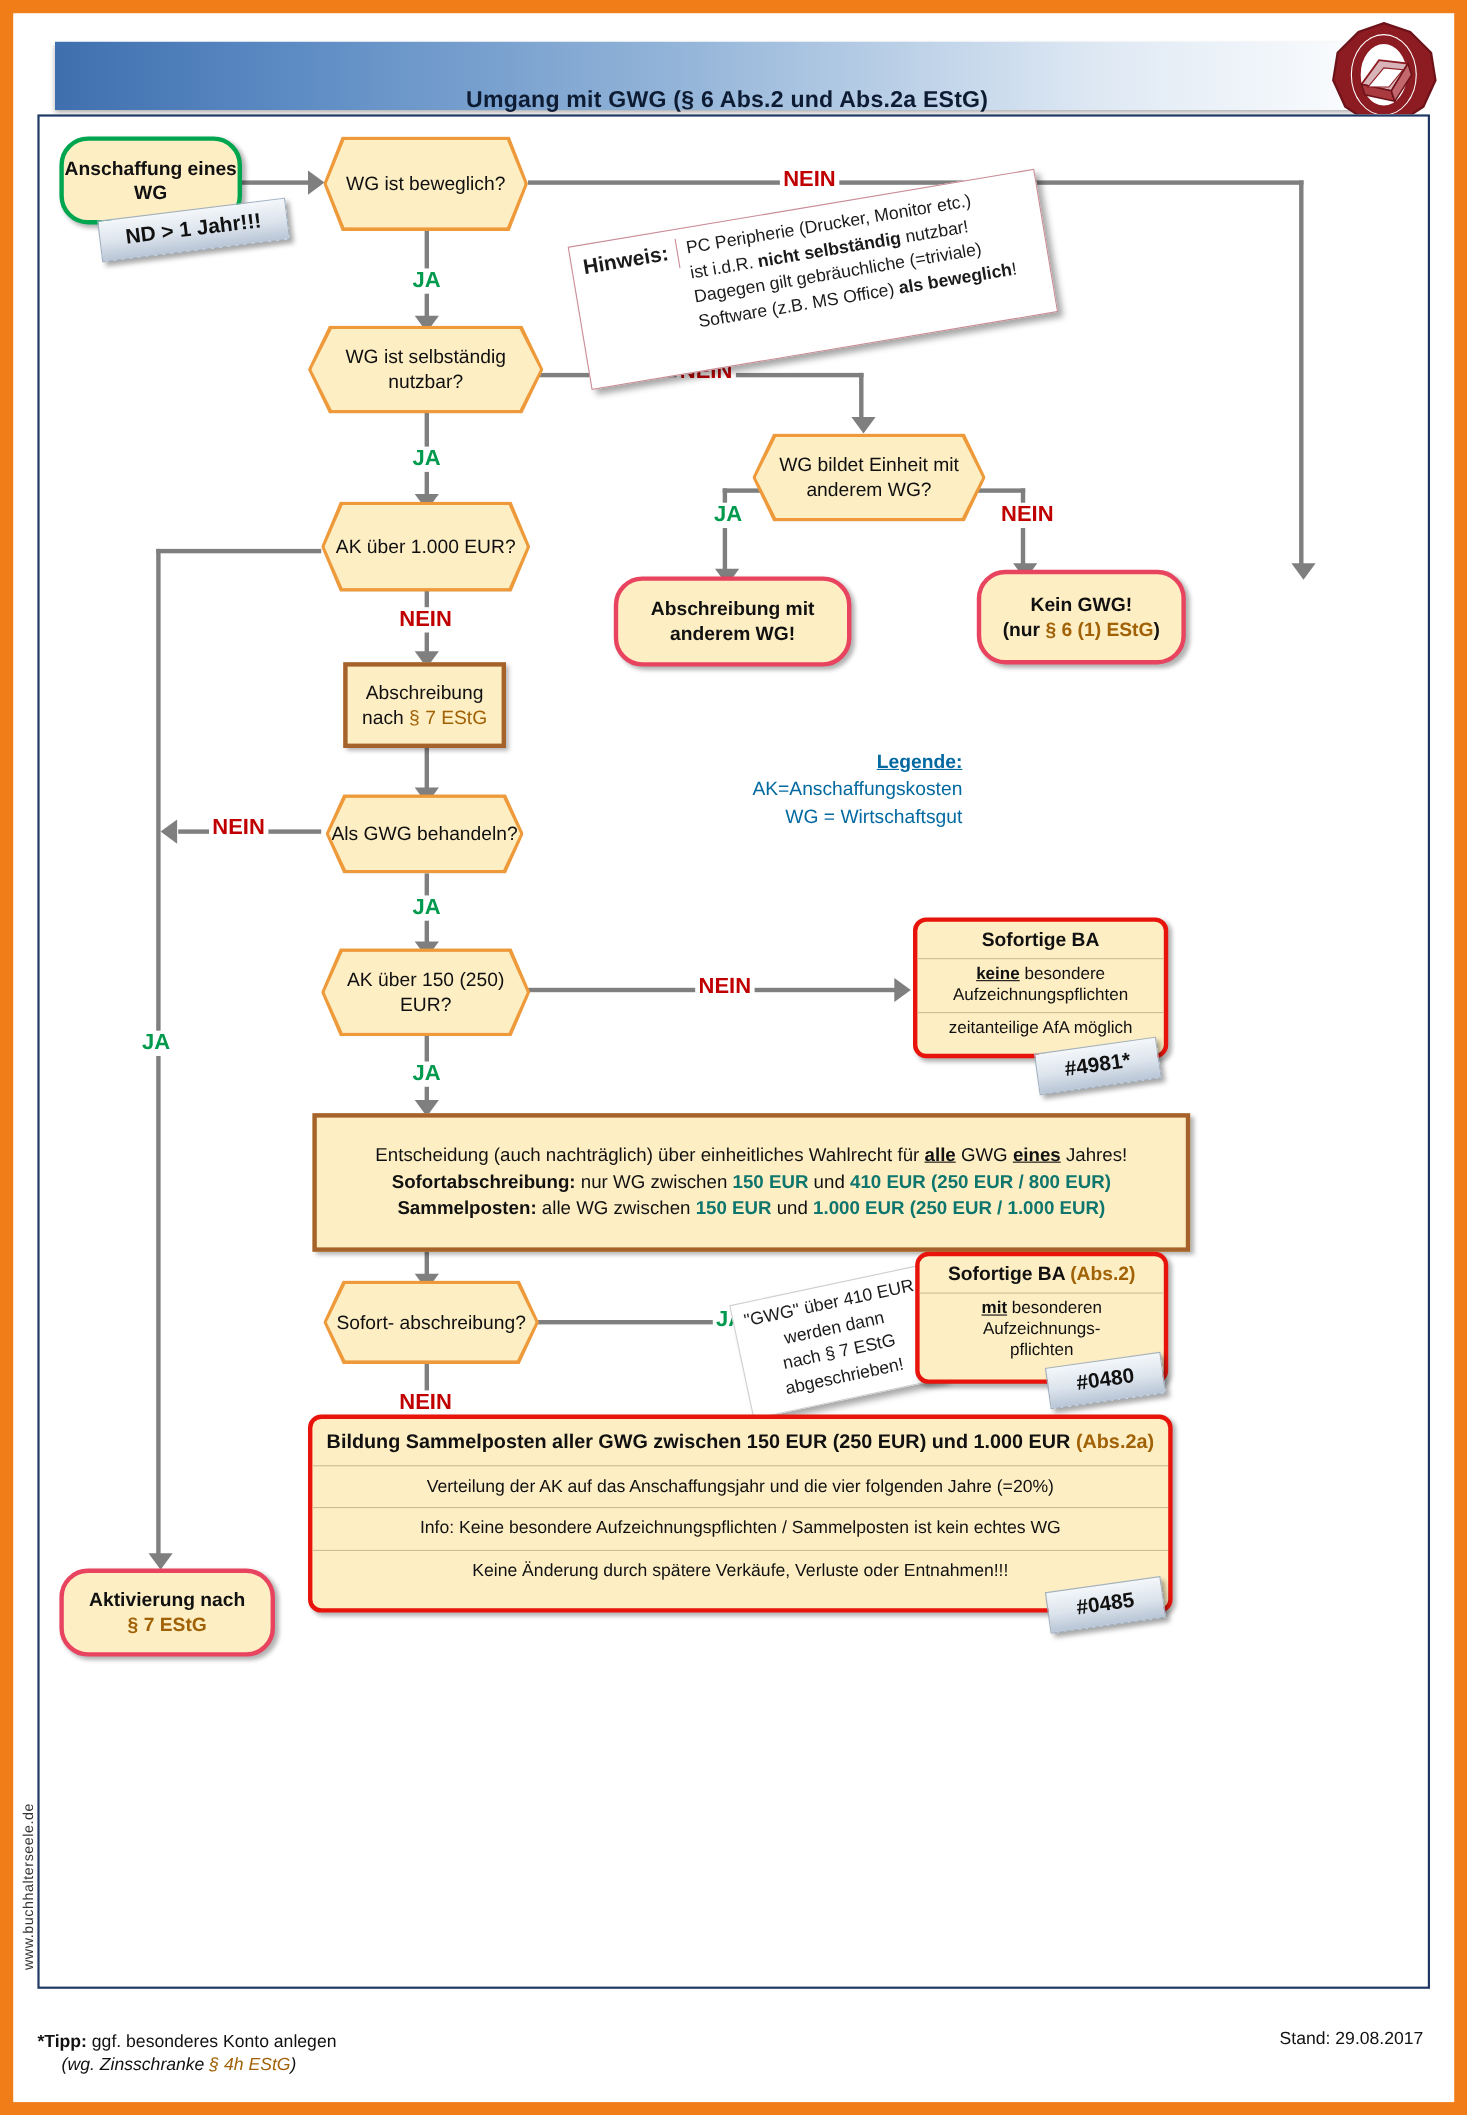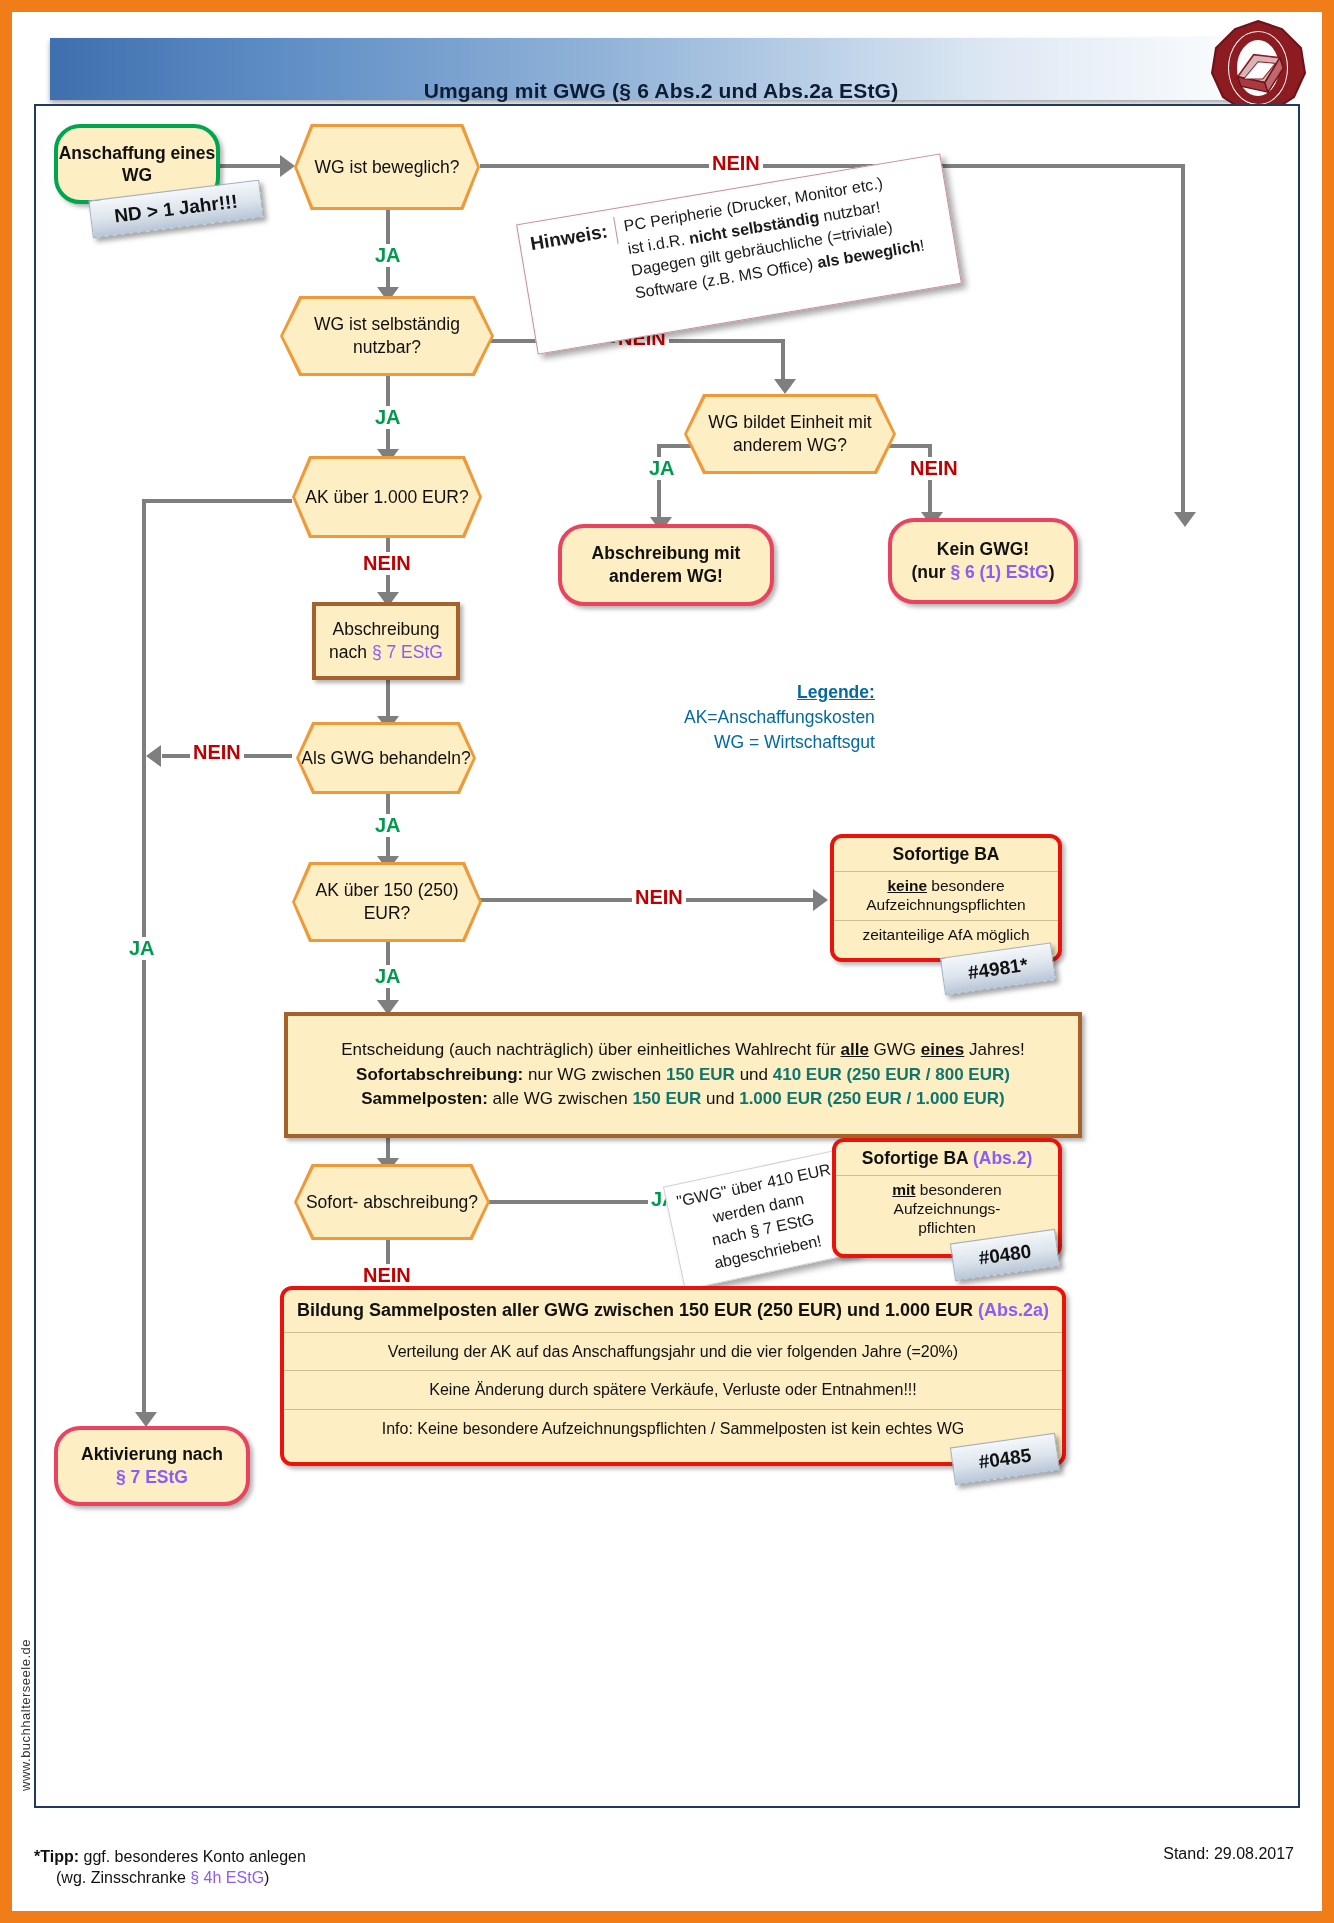--- a/index.html
+++ b/index.html
@@ -67,21 +67,21 @@
     background:#fdeec4;border:4px solid #e8140c;border-radius:12px;
     box-shadow:3px 3px 4px rgba(0,0,0,.30);
     overflow:hidden;
   }
   .redbox .sec{
     padding:5px 8px;text-align:center;font-size:15.5px;line-height:1.22;color:#111;
     border-top:1px solid #cdbd92;
   }
   .redbox .sec:first-child{border-top:none;}
   .redbox .head{font-weight:bold;font-size:17.5px;padding:6px 8px;}
-  .green{color:#8b5cf6;}
+  .green{color:#a16207;}
   .redtxt{color:#0f766e;}
   .ul{text-decoration:underline;}
   .b{font-weight:bold;}
   
   .line{position:absolute;background:#7f7f7f;}
   .hline{height:4px;}
   .vline{width:4px;}
   .arrow{position:absolute;width:0;height:0;}
   .arr-down{border-left:11px solid transparent;border-right:11px solid transparent;border-top:15px solid #7f7f7f;}
   .arr-right{border-top:11px solid transparent;border-bottom:11px solid transparent;border-left:15px solid #7f7f7f;}
@@ -335,38 +335,38 @@
   </div>
   <div class="tag" style="left:940px;top:1224px;width:106px;height:38px;transform:rotate(-8deg);">
     <span>#0480</span>
   </div>
 
   <div class="redbox" style="position:absolute;left:268px;top:1274px;width:778px;height:172px;">
     <div class="sec head" style="font-size:18px;padding:10px 8px;">
       <span>Bildung Sammelposten aller GWG zwischen 150 EUR (250 EUR) und 1.000 EUR </span><span class="green">(Abs.2a)</span>
     </div>
     <div class="sec" style="padding:9px 8px;font-size:16px;">Verteilung der AK auf das Anschaffungsjahr und die vier folgenden Jahre (=20%)</div>
+    <div class="sec" style="padding:9px 8px;font-size:16px;">Info: Keine besondere Aufzeichnungspflichten / Sammelposten ist kein echtes WG</div>
     <div class="sec" style="padding:9px 8px;font-size:16px;">Keine Änderung durch spätere Verkäufe, Verluste oder Entnahmen!!!</div>
-    <div class="sec" style="padding:9px 8px;font-size:16px;">Info: Keine besondere Aufzeichnungspflichten / Sammelposten ist kein echtes WG</div>
   </div>
   <div class="tag" style="left:940px;top:1428px;width:106px;height:38px;transform:rotate(-8deg);">
     <span>#0485</span>
   </div>
 
   <div class="node endbox" style="left:42px;top:1414px;width:196px;height:80px;flex-direction:column;">
     <div>Aktivierung nach</div>
     <div class="green">§ 7 EStG</div>
   </div>
 
   <div class="sidetext">www.buchhalterseele.de</div>
 
   <div class="footer-l">
     <div>
       <span class="b">*Tipp:</span><span> ggf. besonderes Konto anlegen</span>
     </div>
-    <div style="padding-left:22px;">
+    <div style="padding-left:22px;font-style:italic;">
       <span>(wg. Zinsschranke </span><span class="green">§ 4h EStG</span><span>)</span>
     </div>
   </div>
 
   <div class="footer-r">Stand: 29.08.2017</div>
 
 </div>
 
 </body></html>

